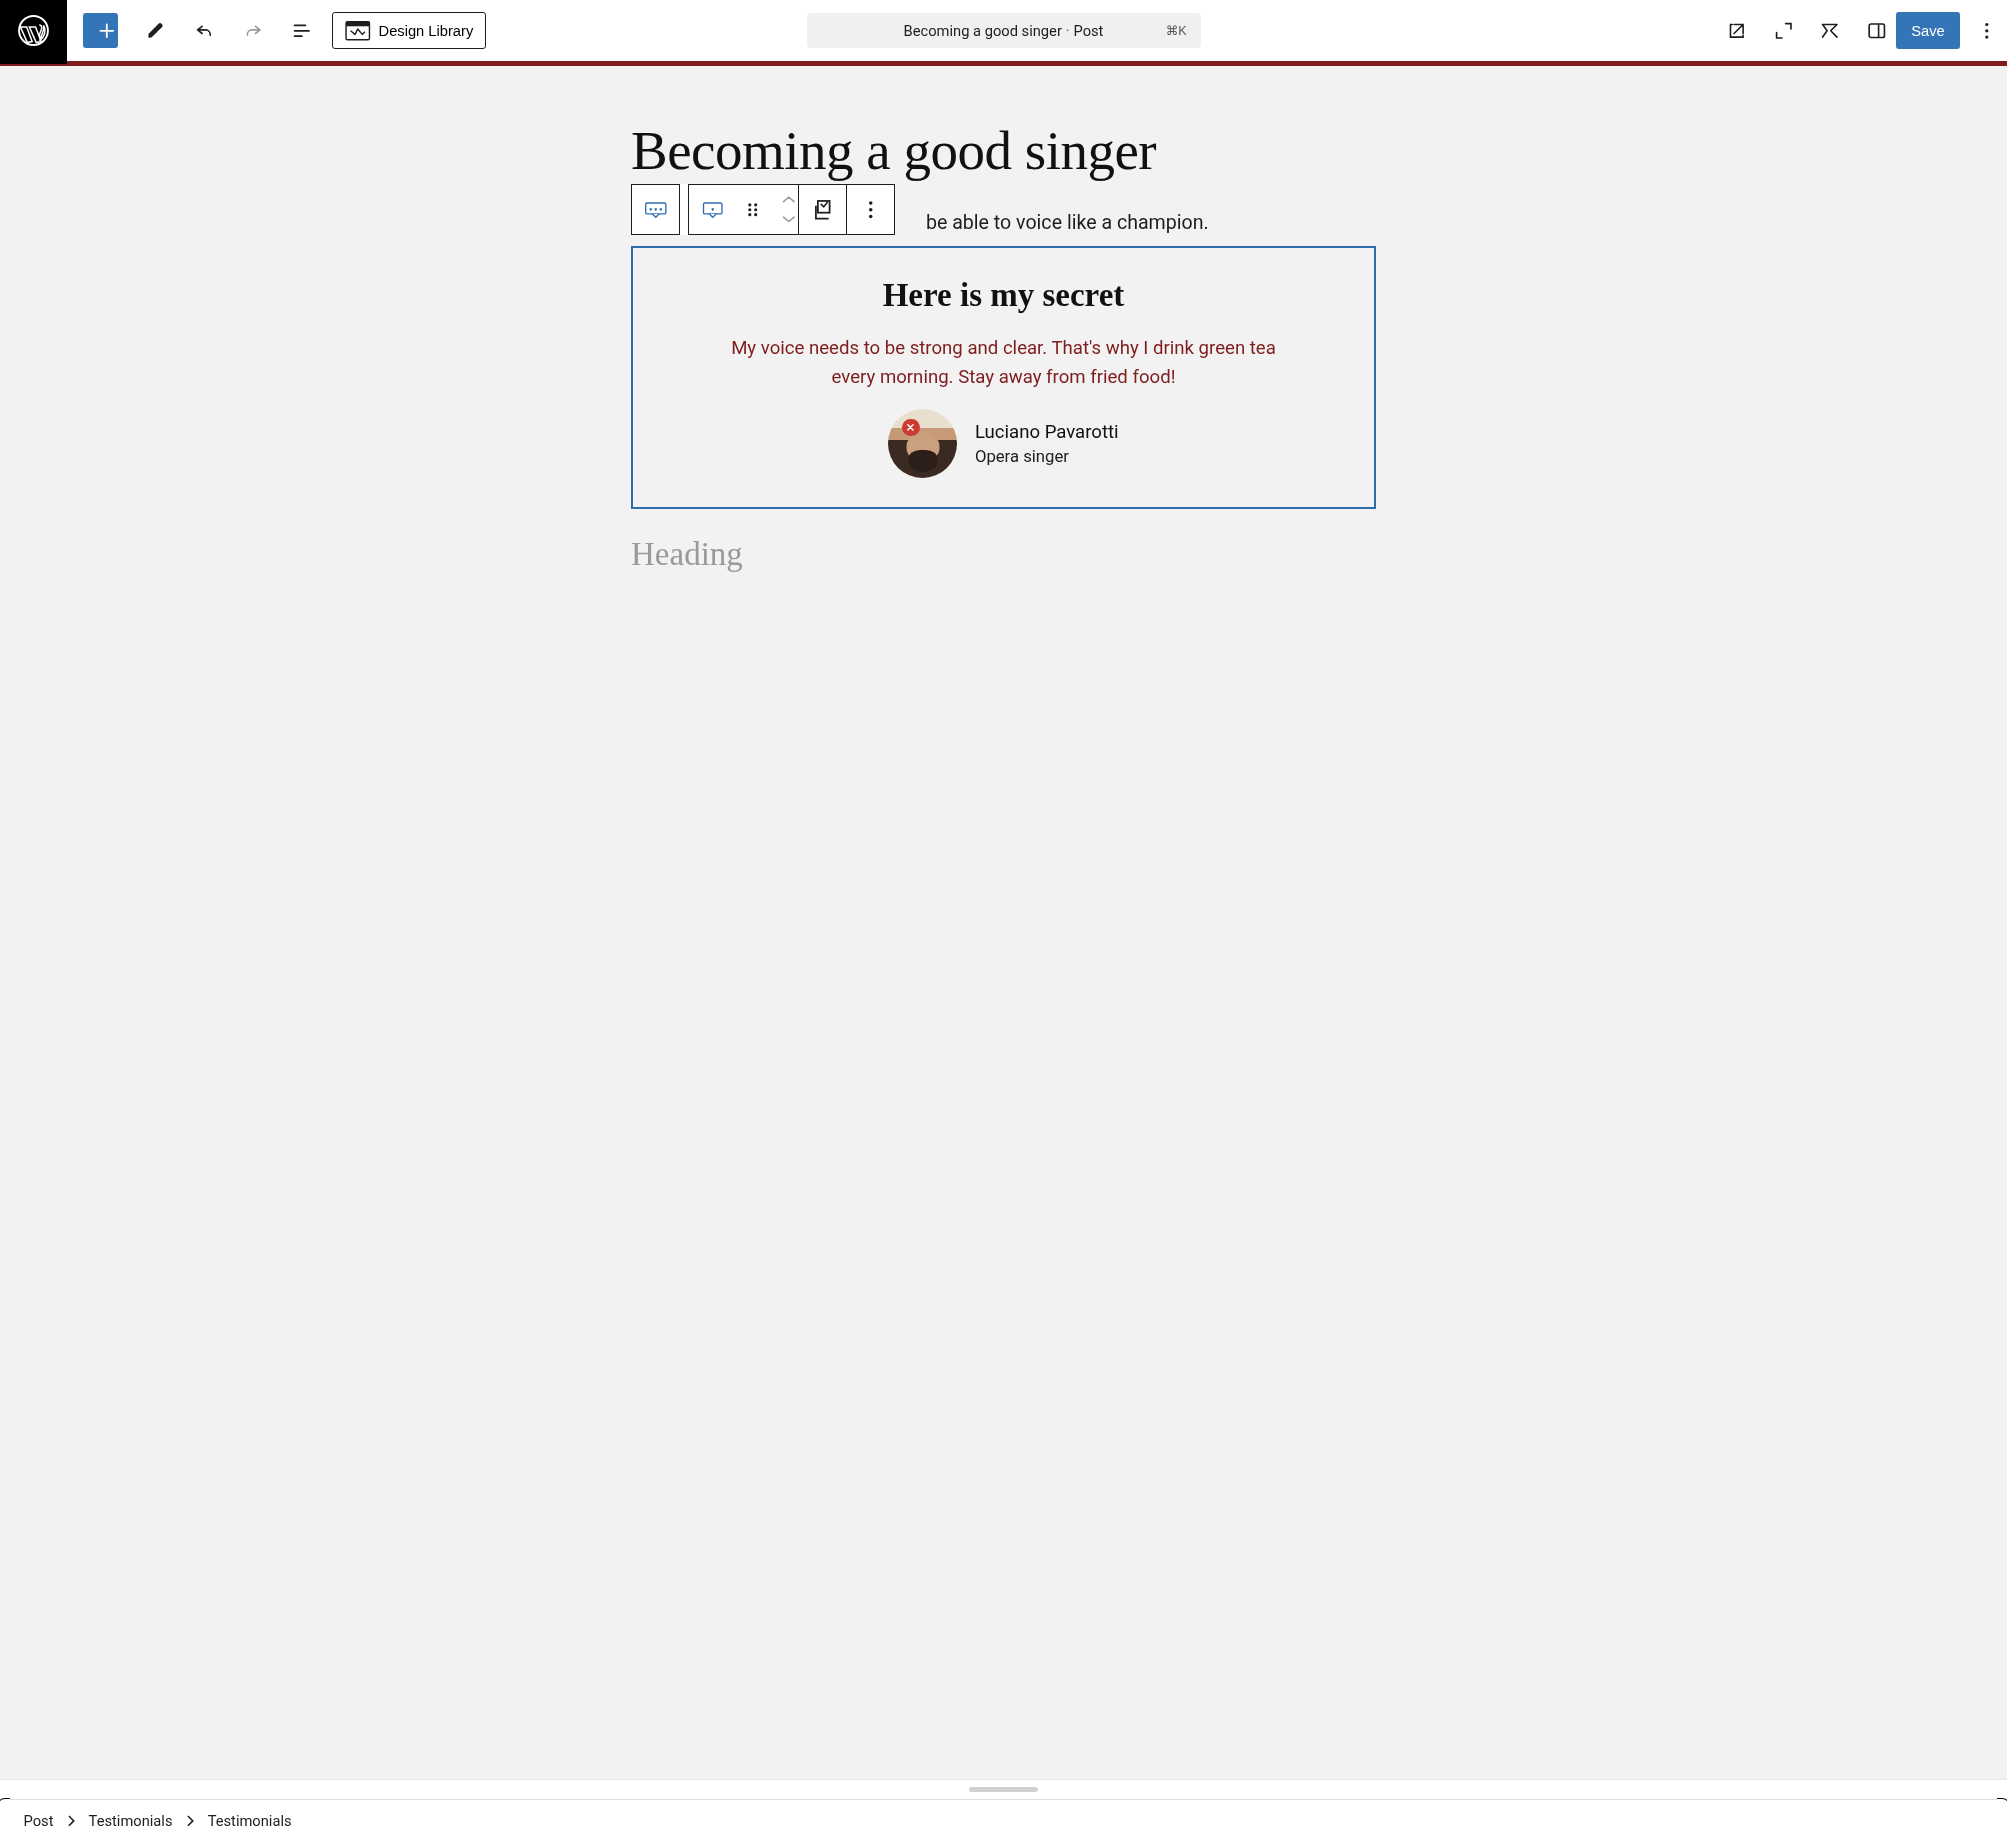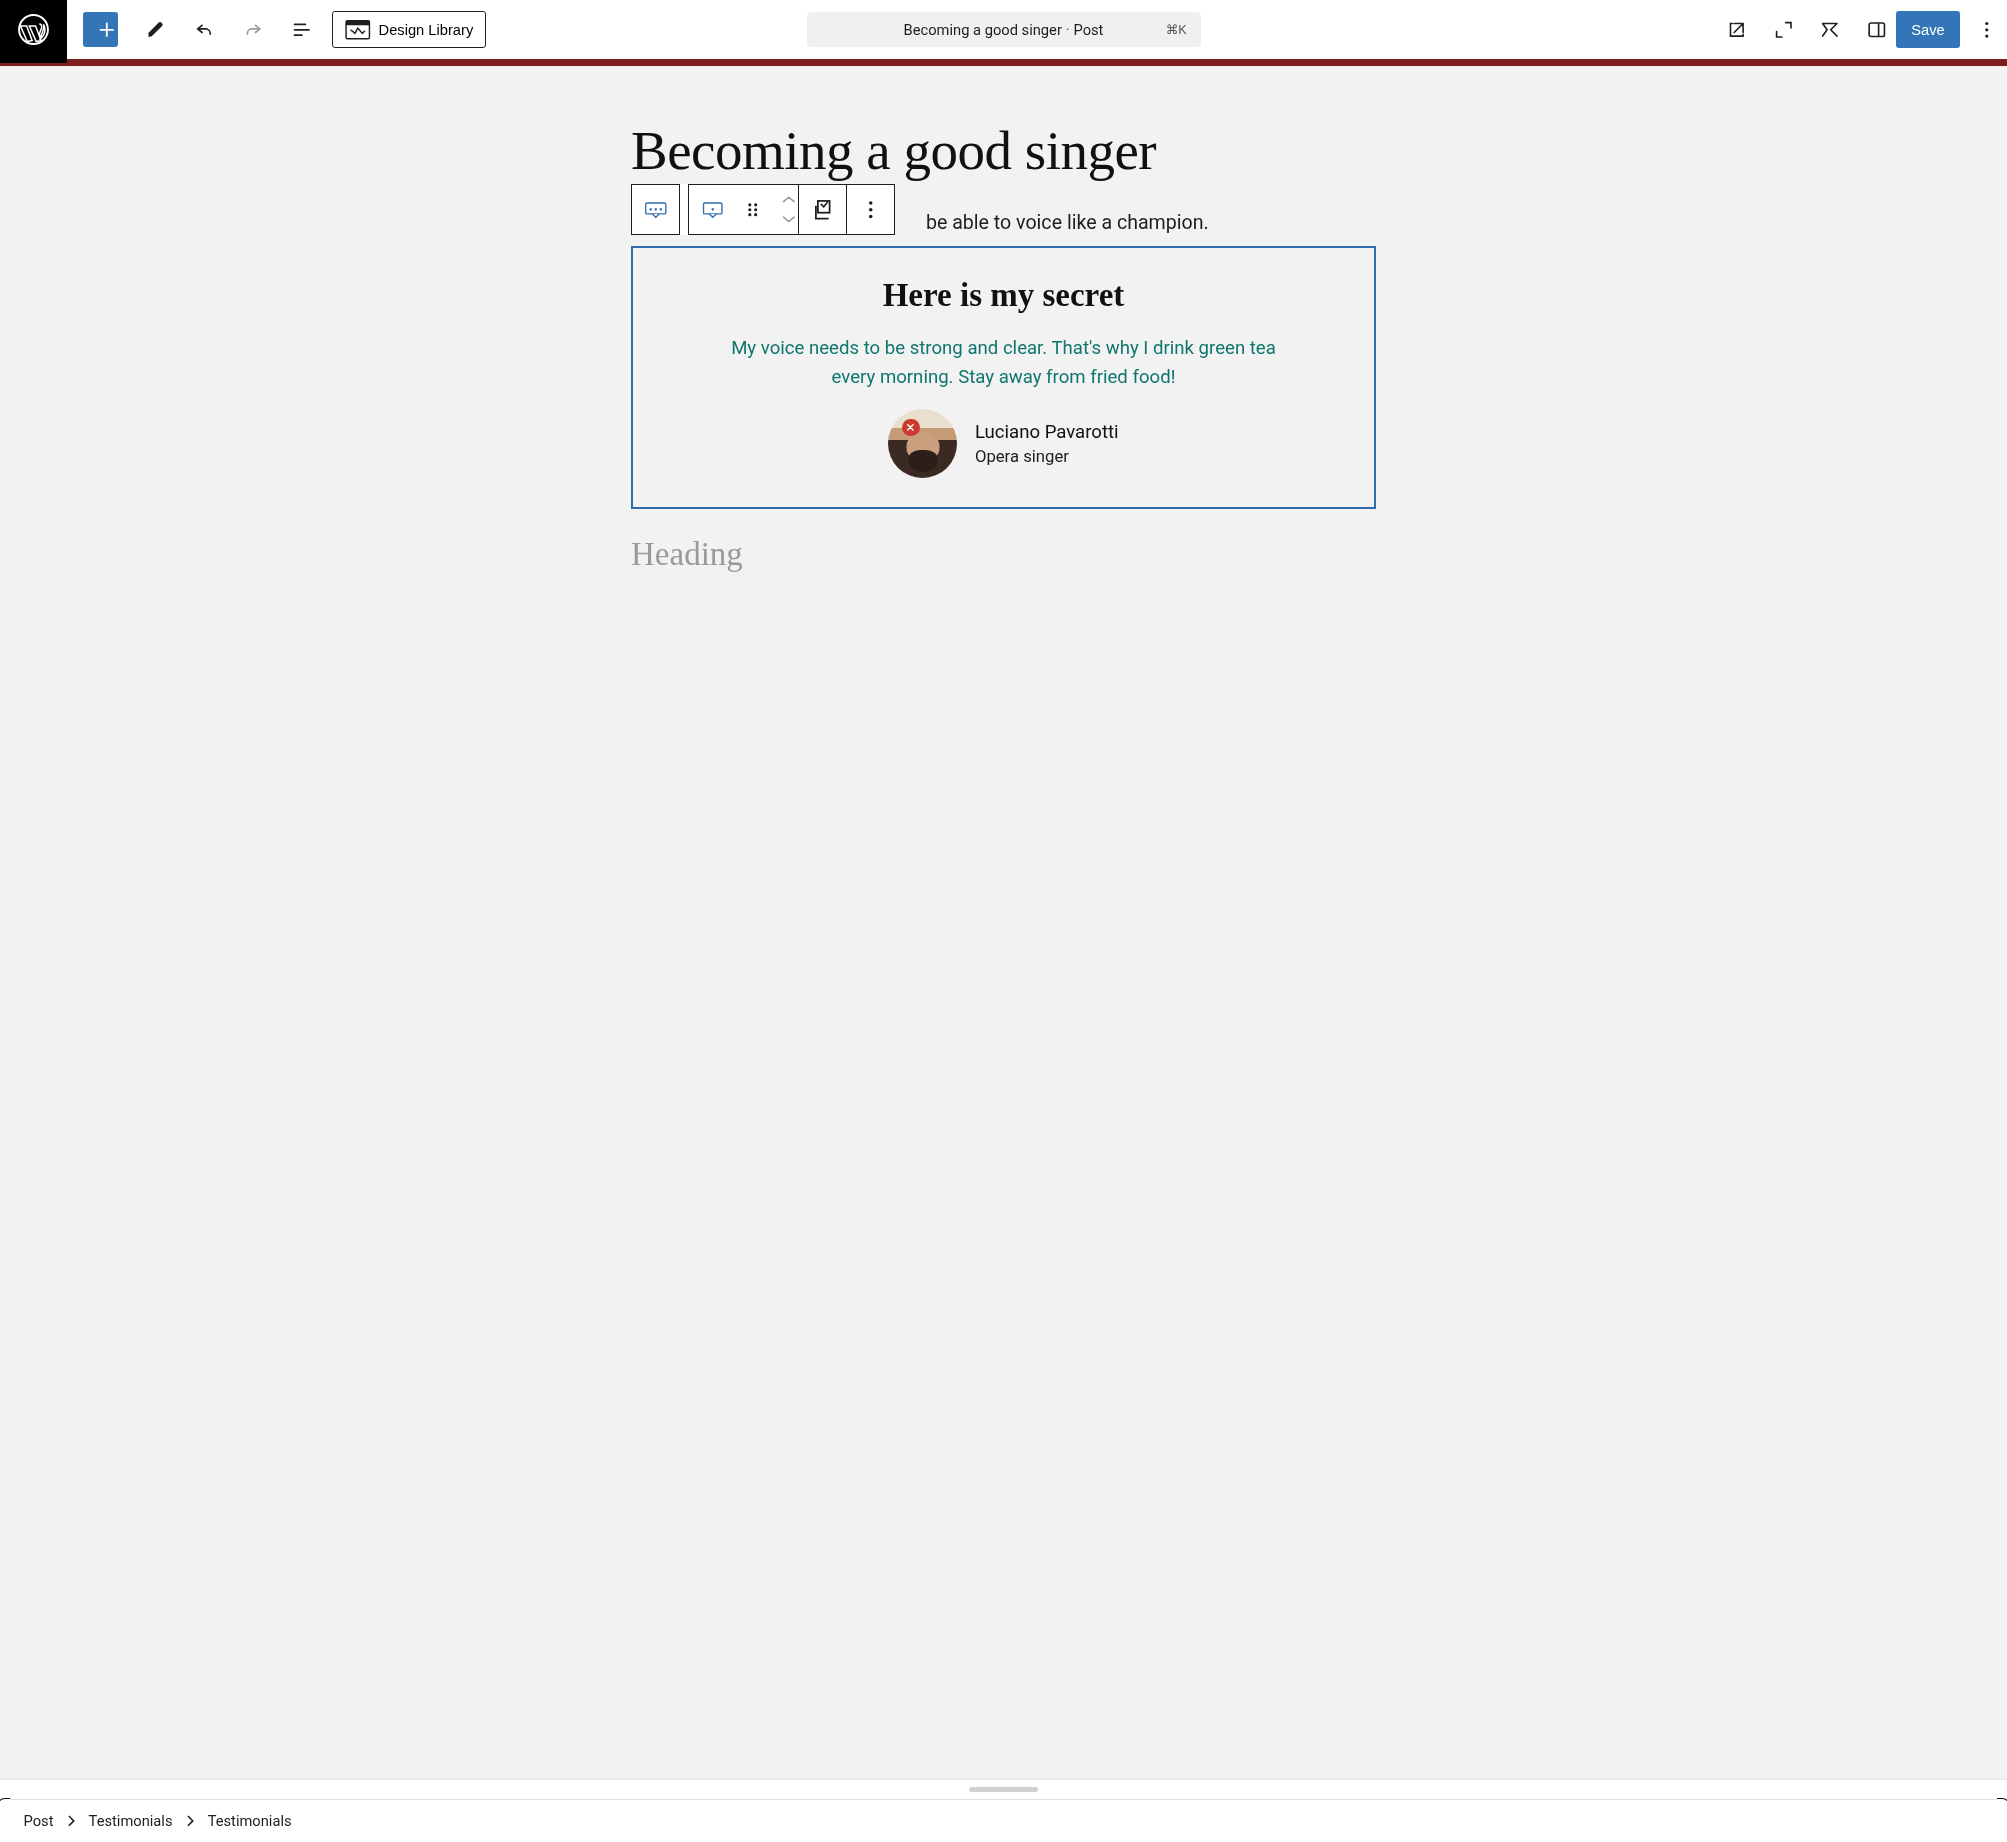--- a/index.html
+++ b/index.html
@@ -12,21 +12,21 @@
       display: flex;
       flex-direction: column;
       min-height: 100vh;
     }
 
     
     .topbar {
       display: flex;
       align-items: center;
       height: 66px;
-      border-bottom: 7px solid #7f1d1d;
+      border-bottom: 5px solid #7f1d1d;
       background: #fff;
       position: relative;
       z-index: 50;
     }
     .wp-logo {
       width: 67px;
       height: 66px;
       background: #000;
       display: flex;
       align-items: center;
@@ -192,21 +192,21 @@
     .testimonial-heading {
       font-family: Georgia, "Times New Roman", serif;
       font-size: 33px;
       font-weight: 700;
       color: #111;
       margin-bottom: 19.6px;
     }
     .testimonial-body {
       font-size: 18.6px;
       line-height: 1.55;
-      color: #0f766e;
+      color: #7f1d1d;
       max-width: 549px;
       margin: 0 auto 17.6px;
     }
     .testimonial-author {
       display: flex;
       align-items: center;
       justify-content: center;
       gap: 17.6px;
     }
     .avatar-wrap { position: relative; width: 69px; height: 69px; }

